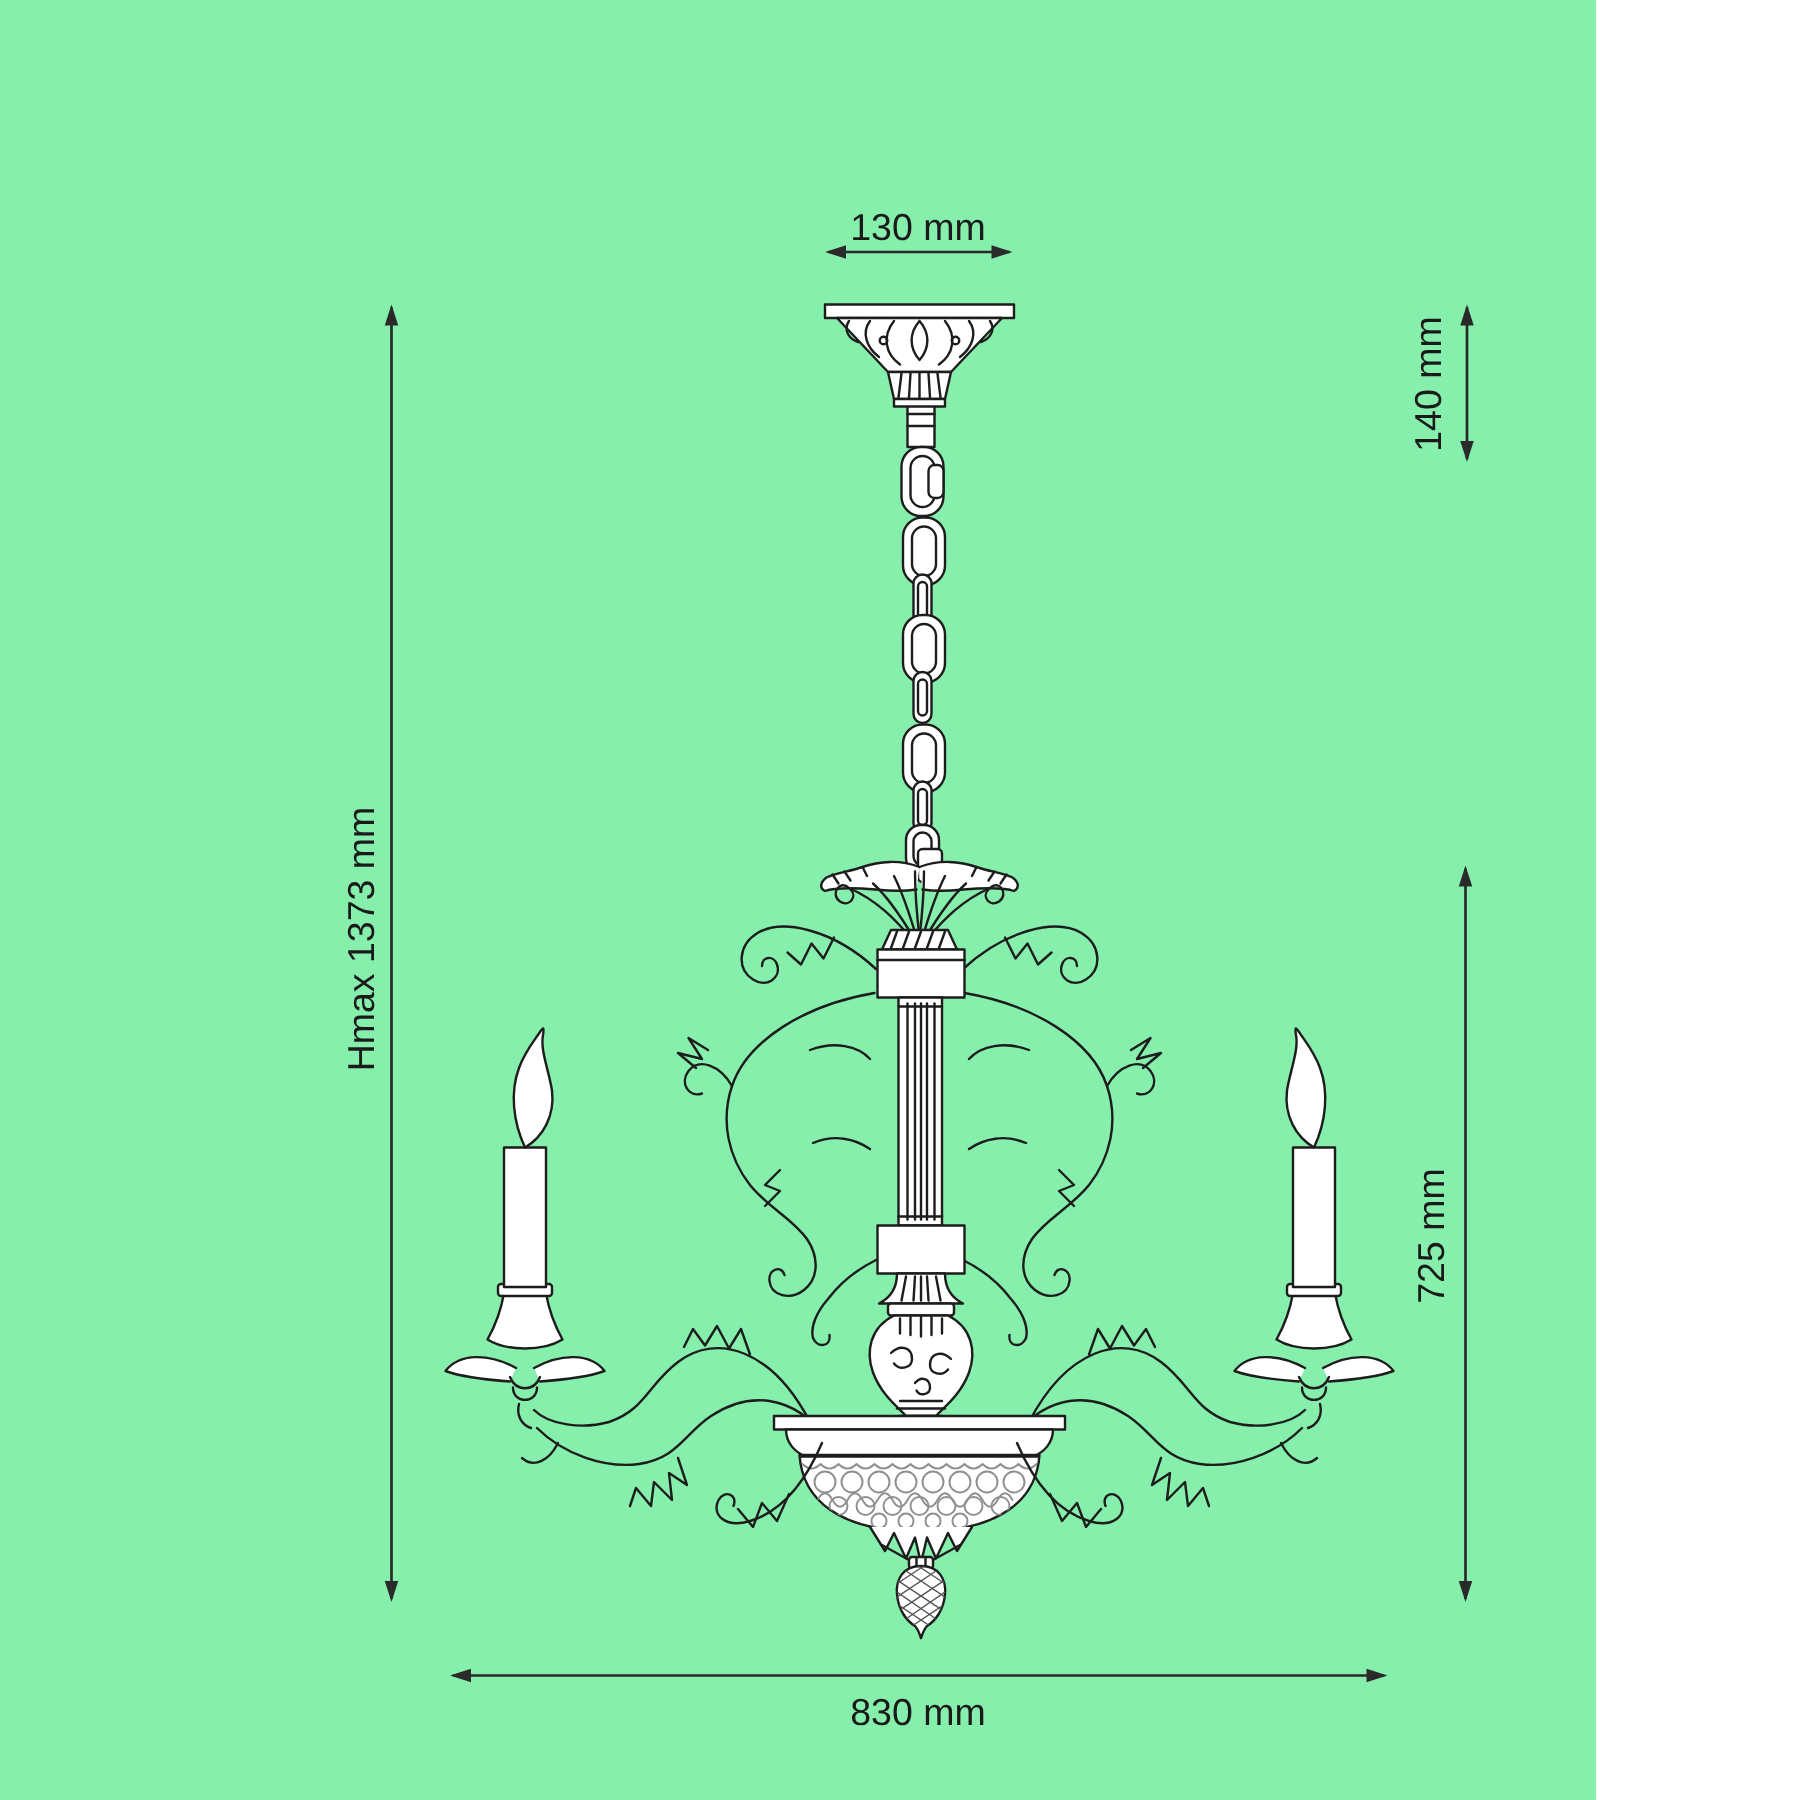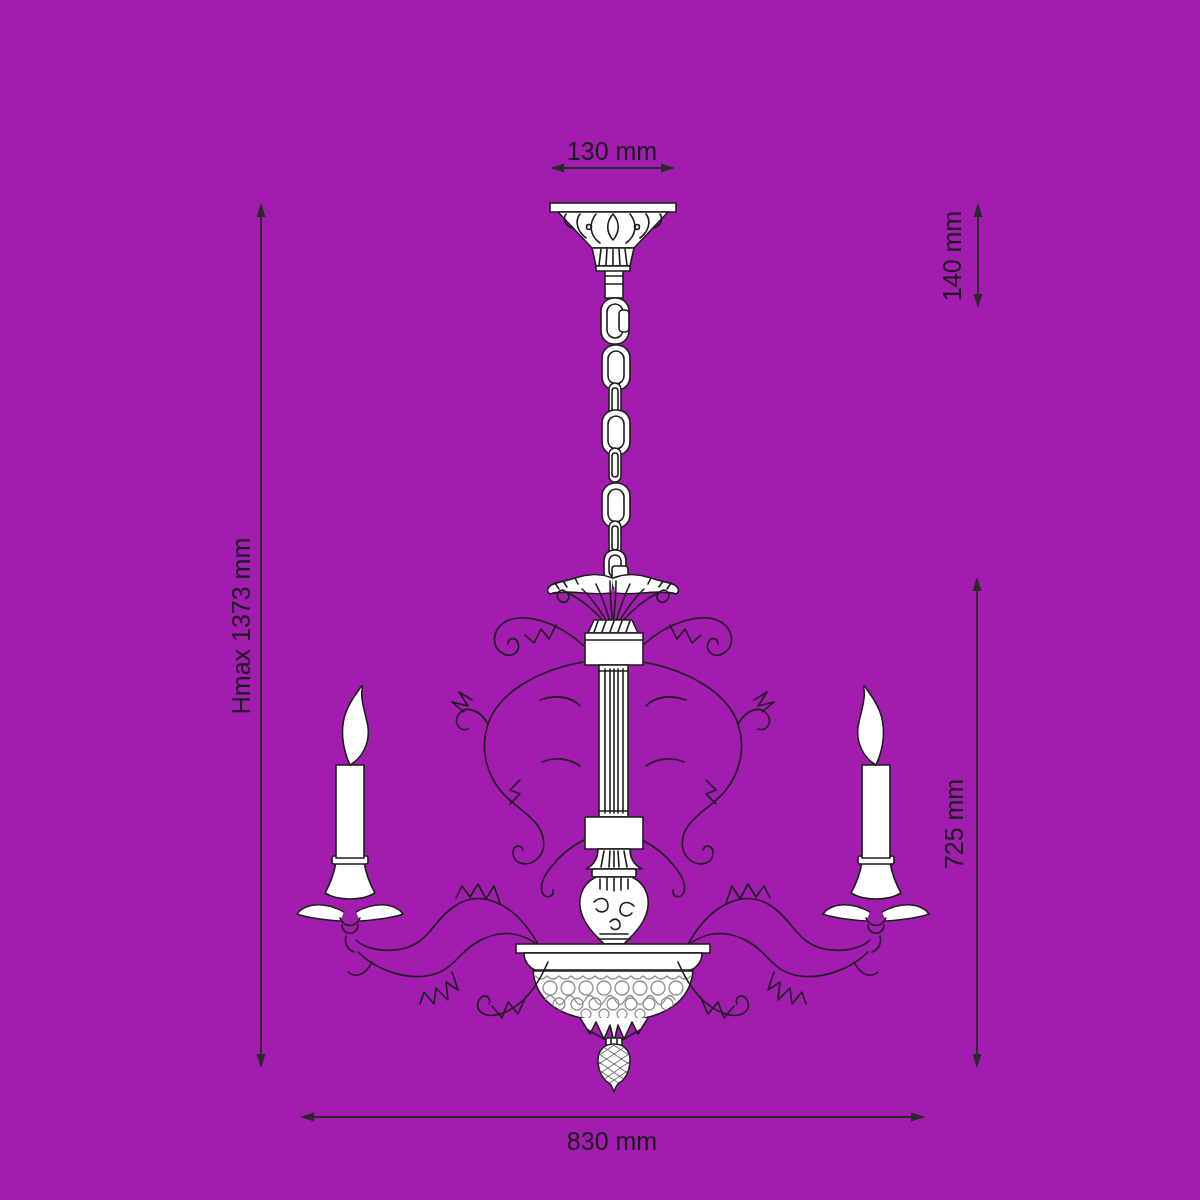--- a/index.html
+++ b/index.html
@@ -1,16 +1,16 @@
 <!DOCTYPE html>
 <html><head>
 <meta charset="utf-8">
 <style>
   html,body{margin:0;padding:0;background:#ffffff;}
-  .canvas{position:relative;width:1200px;height:1200px;background:#a21caf;overflow:hidden;
+  .canvas{position:relative;width:1064px;height:1200px;background:#86efac;overflow:hidden;
           font-family:"Liberation Sans",sans-serif;}
   svg text{font-family:"Liberation Sans",sans-serif;font-size:25px;fill:#1a1a1a;}
 </style>
 </head>
 <body>
 
 <div class="canvas">
 <svg width="1200" height="1200" viewBox="0 0 1200 1200">
   <defs>
     <clipPath id="bowlClip">

